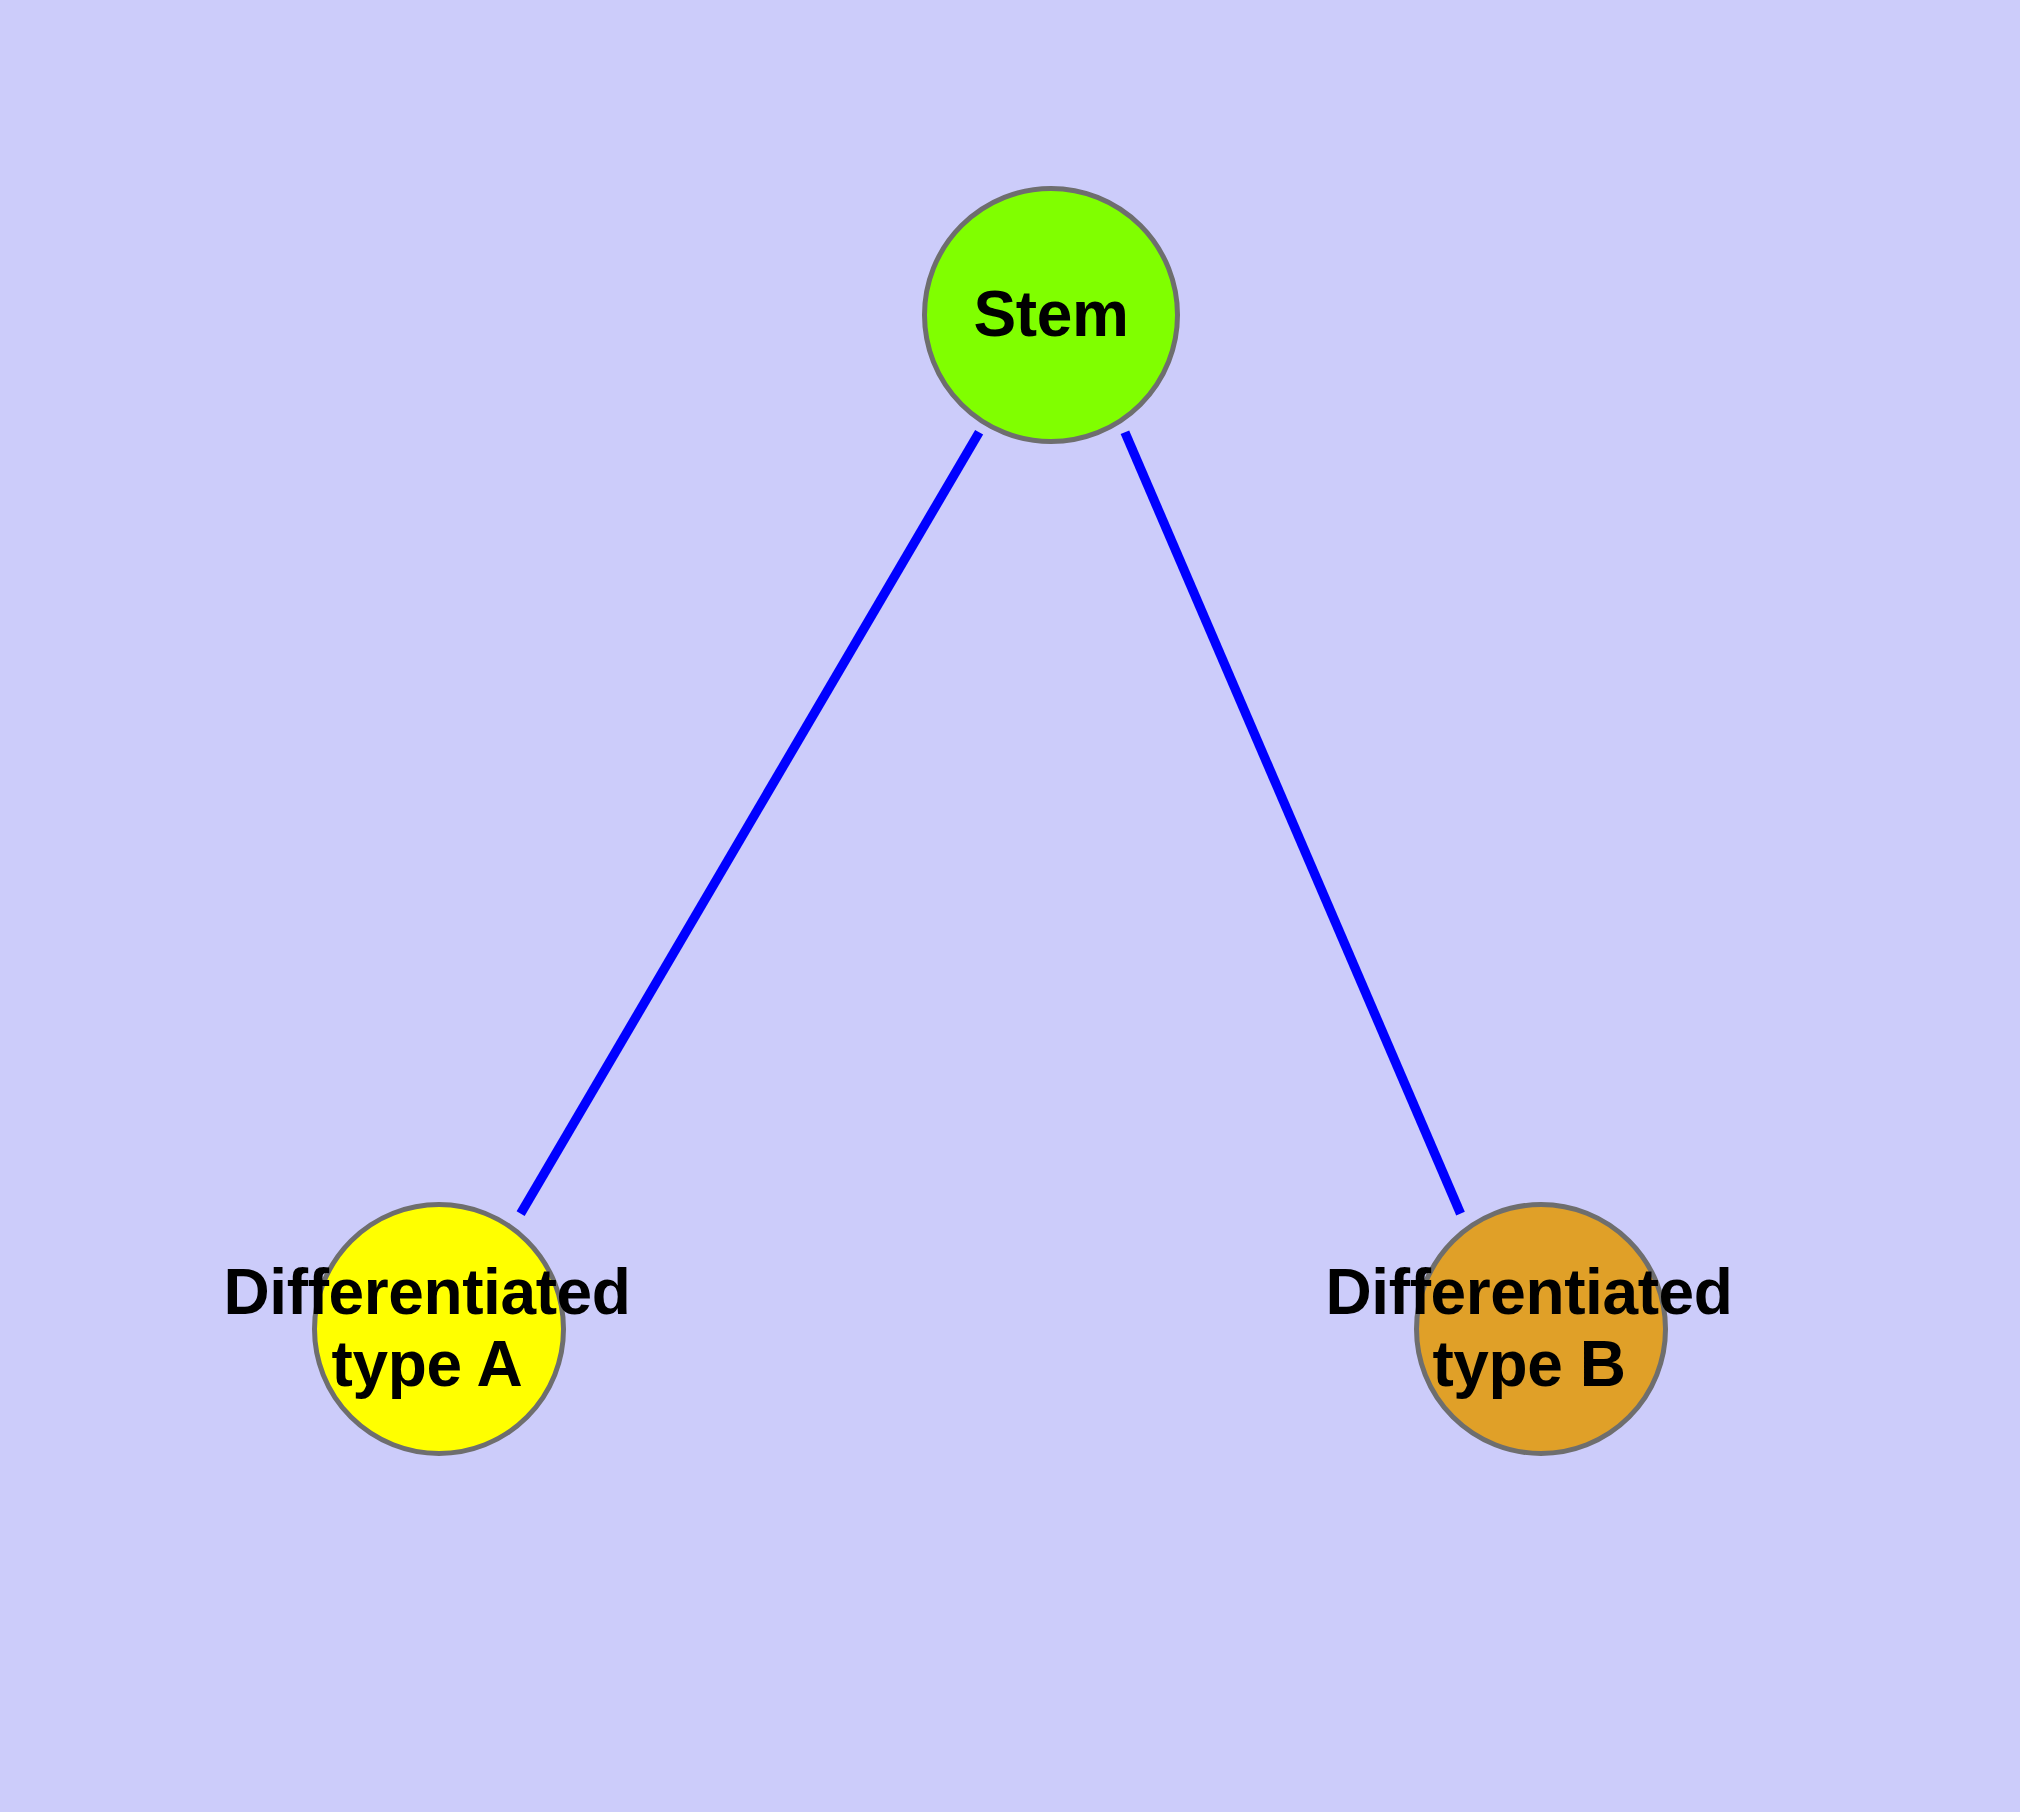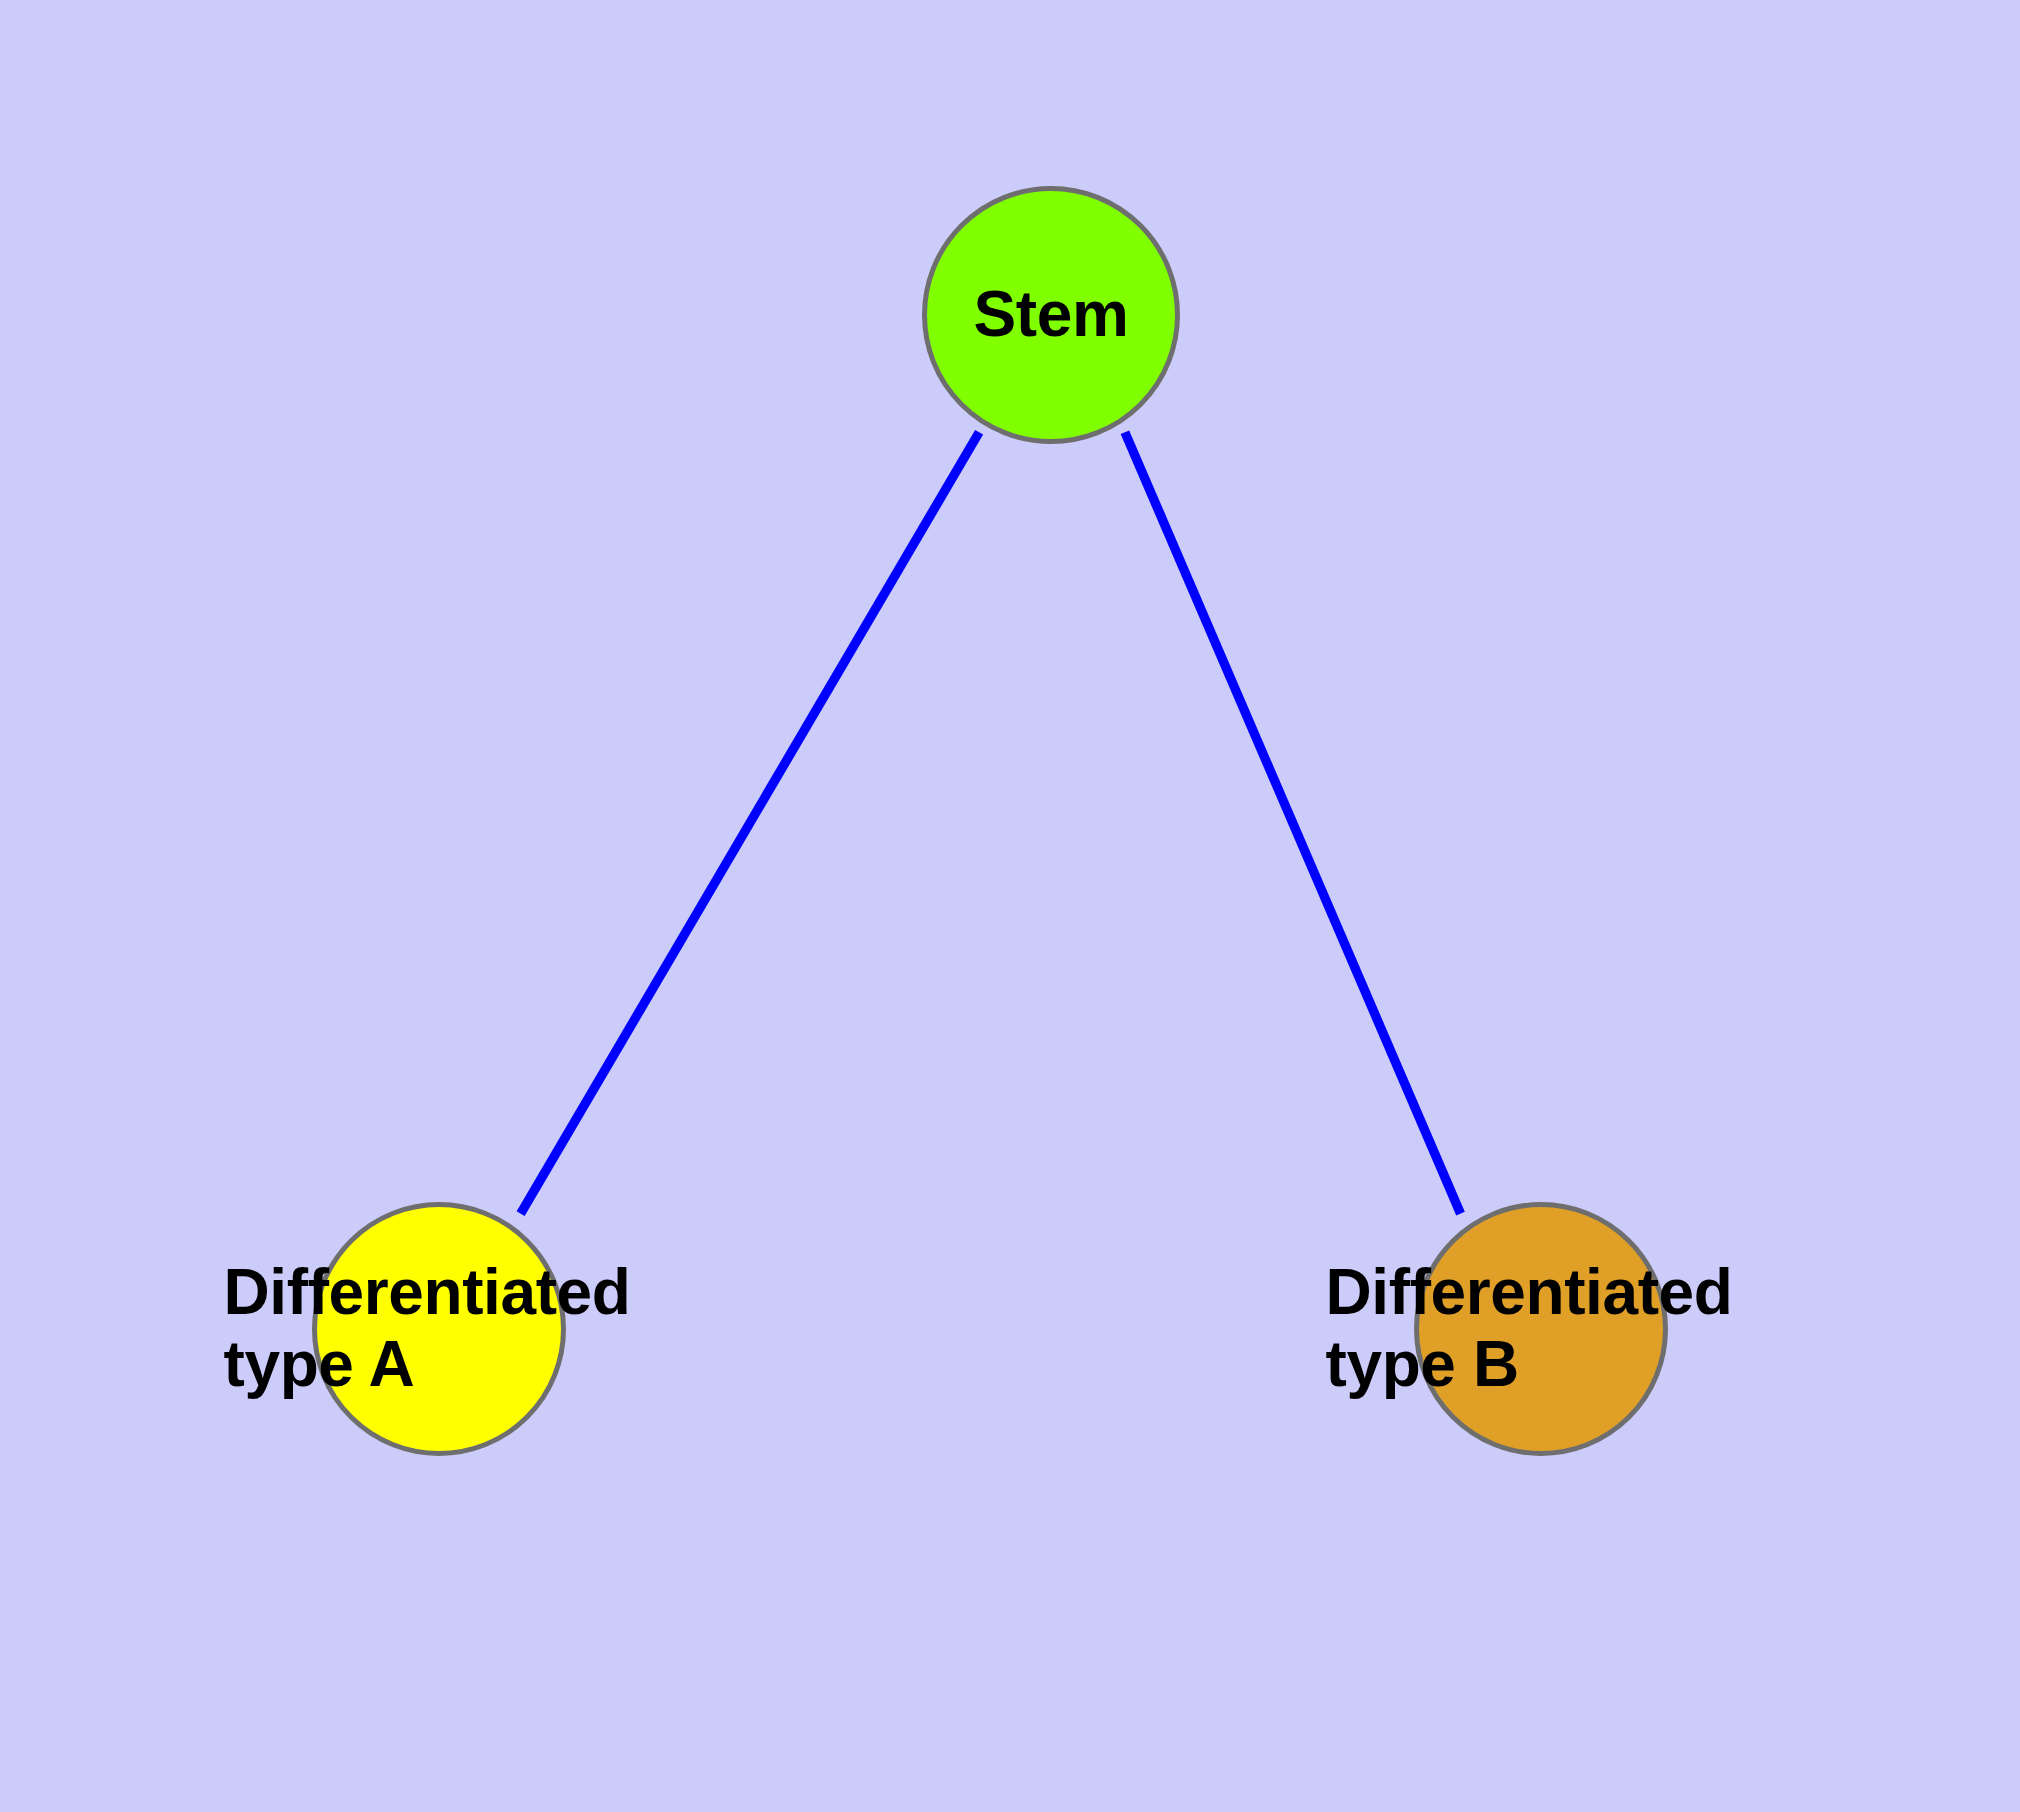--- a/index.html
+++ b/index.html
@@ -43,20 +43,21 @@
     border-radius: 50%;
     box-sizing: border-box;
     border: 5.1px solid #6e6e6e;
   }
   .node-label {
     position: absolute;
     left: 50%;
     top: 50%;
     transform: translate(-50%, -50%);
     white-space: pre;
+    text-align: center;
     color: #000000;
     font-family: "Liberation Sans", sans-serif;
     font-weight: bold;
     line-height: 1.12;
     pointer-events: none;
     letter-spacing: -0.4px;
   }
 
   
   #node-stem {

